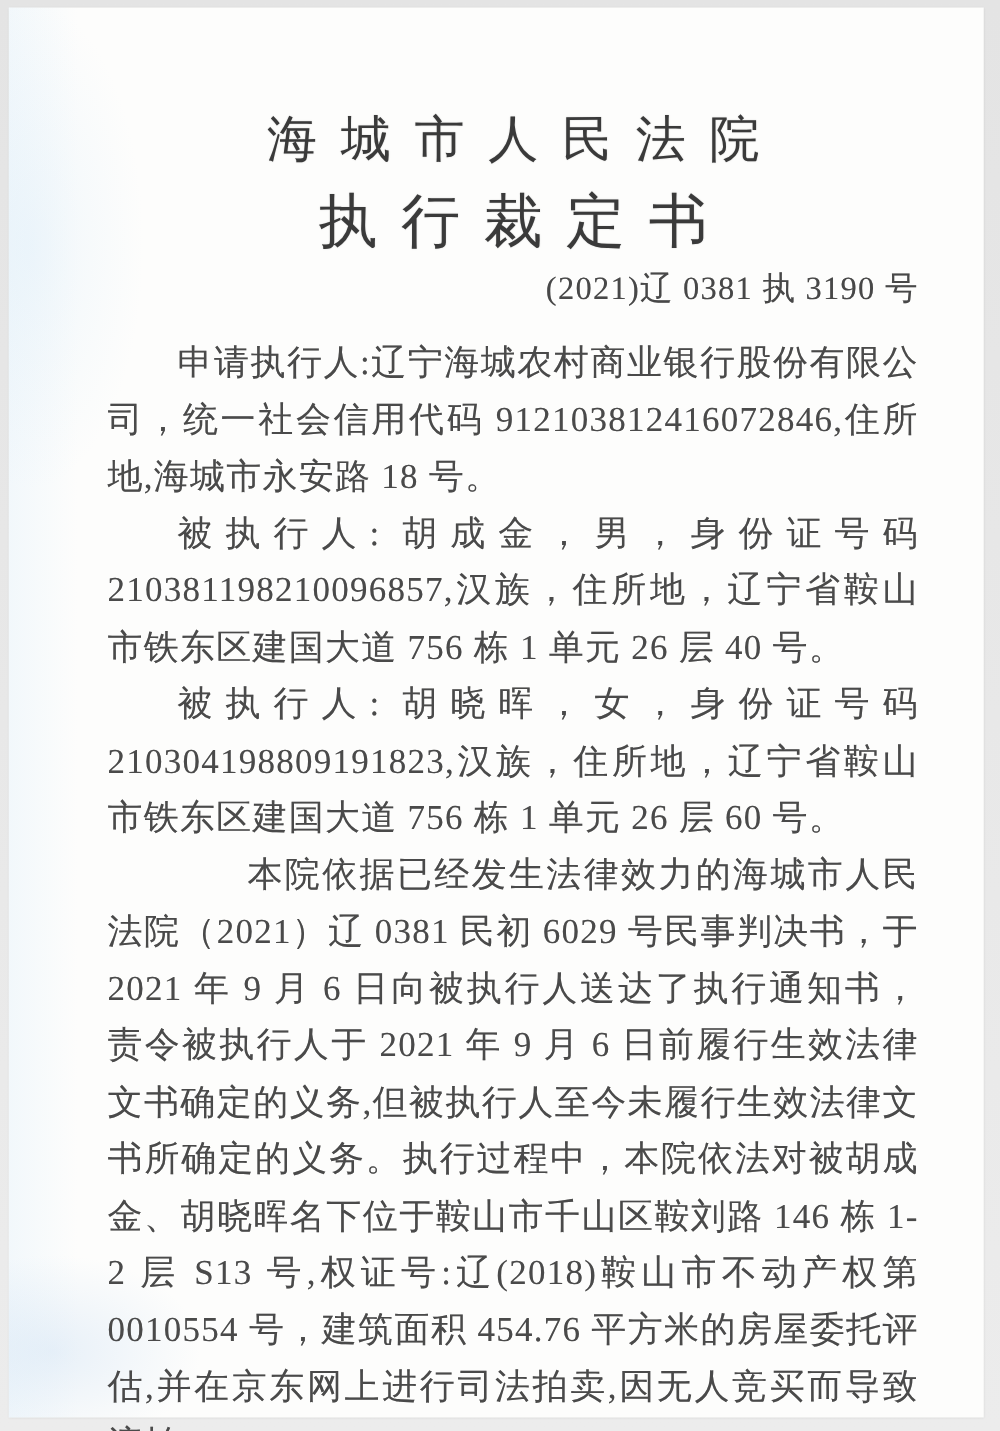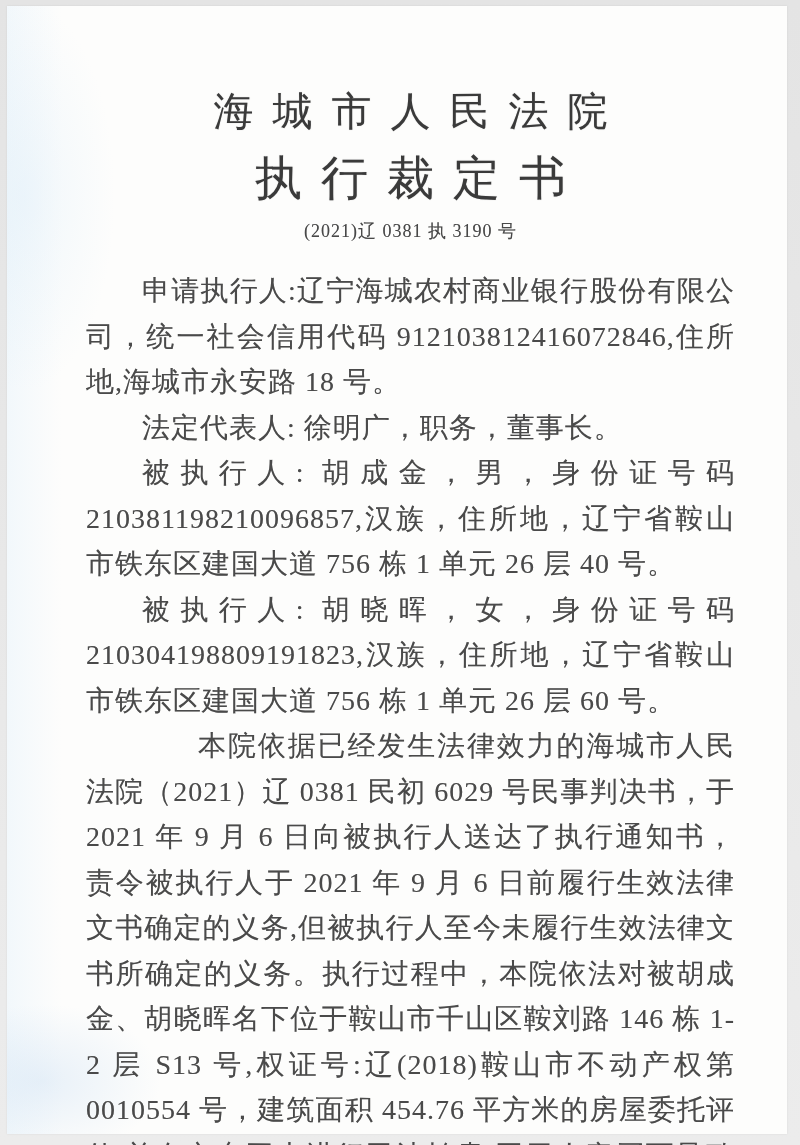--- a/index.html
+++ b/index.html
@@ -70,23 +70,23 @@
     text-indent: 19px;
     text-align: center;
     color: #3a3a3a;
     font-weight: 400;
     text-shadow: 0 0 1px rgba(70,70,70,0.35);
     white-space: nowrap;
   }
 
   .case-number {
     margin-top: 14px;
-    font-size: 18px;
+    font-size: 26px;
     line-height: 30px;
-    text-align: center;
+    text-align: right;
     letter-spacing: 1px;
     color: #484848;
     text-shadow: 0 0 0.5px rgba(80,80,80,0.4);
   }
 
   .doc-body {
     margin-top: 22px;
     font-size: 28px;
     line-height: 45.5px;
     letter-spacing: 1px;
@@ -121,21 +121,20 @@
     <div class="content">
 
       <div class="court-name">海城市人民法院</div>
 
       <div class="doc-title">执行裁定书</div>
 
       <div class="case-number">(2021)辽 0381 执 3190 号</div>
 
       <div class="doc-body">
         <p>申请执行人:辽宁海城农村商业银行股份有限公司，统一社会信用代码 912103812416072846,住所地,海城市永安路 18 号。</p>
-        <p>法定代表人: 徐明广，职务，董事长。</p>
         <p>被执行人: 胡成金，男，身份证号码 210381198210096857,汉族，住所地，辽宁省鞍山市铁东区建国大道 756 栋 1 单元 26 层 40 号。</p>
         <p>被执行人: 胡晓晖，女，身份证号码 210304198809191823,汉族，住所地，辽宁省鞍山市铁东区建国大道 756 栋 1 单元 26 层 60 号。</p>
         <p class="indent-wide">本院依据已经发生法律效力的海城市人民法院（2021）辽 0381 民初 6029 号民事判决书，于 2021 年 9 月 6 日向被执行人送达了执行通知书，责令被执行人于 2021 年 9 月 6 日前履行生效法律文书确定的义务,但被执行人至今未履行生效法律文书所确定的义务。执行过程中，本院依法对被胡成金、胡晓晖名下位于鞍山市千山区鞍刘路 146 栋 1-2 层 S13 号,权证号:辽(2018)鞍山市不动产权第 0010554 号，建筑面积 454.76 平方米的房屋委托评估,并在京东网上进行司法拍卖,因无人竞买而导致流拍,</p>
       </div>
 
       <div class="page-number">1</div>
 
     </div>
   </div>
 </div>

